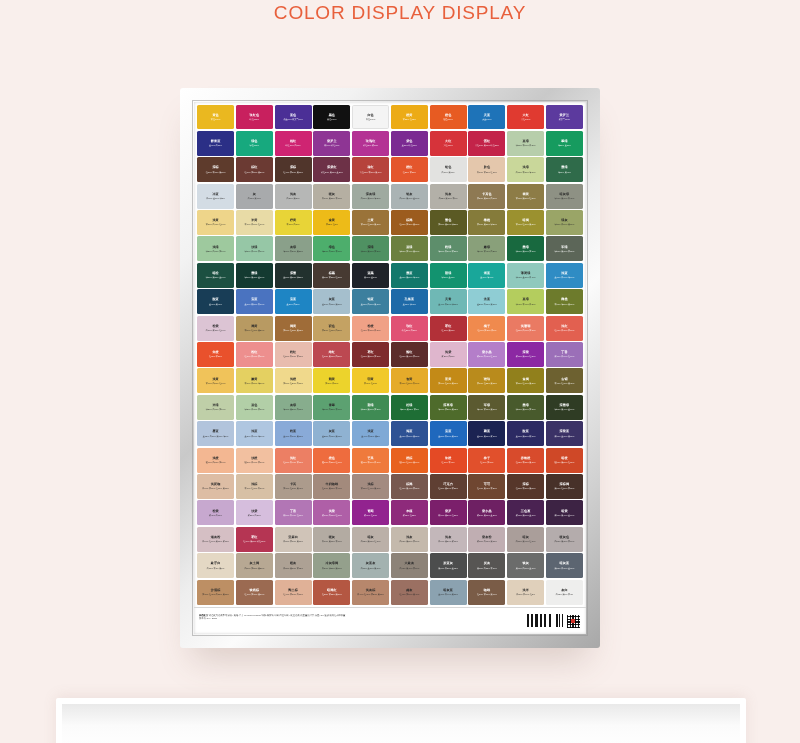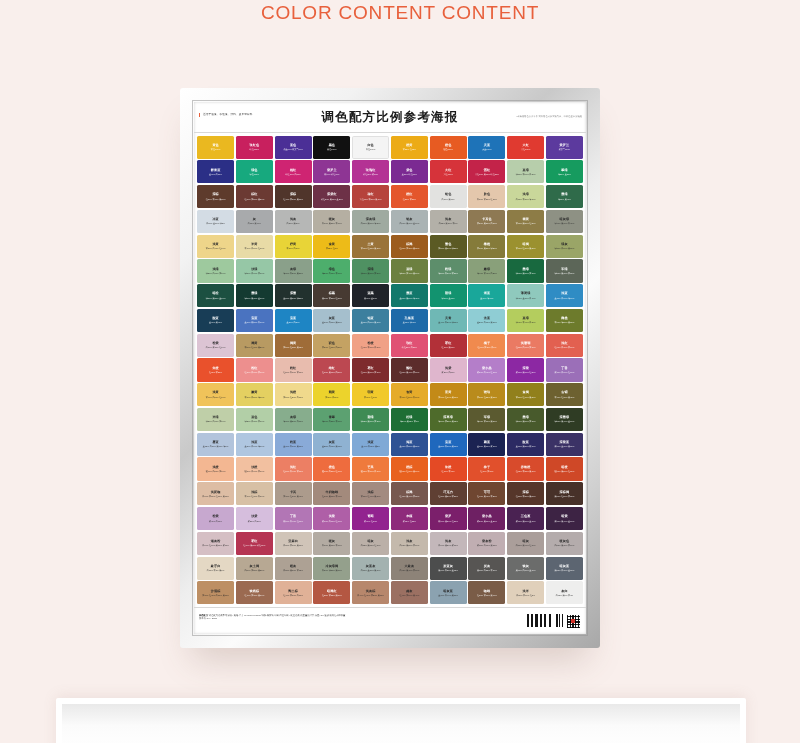--- a/index.html
+++ b/index.html
@@ -235,32 +235,27 @@
   }
   .lower-panel-inner {
     width: 100%;
     height: 100%;
     background: linear-gradient(180deg, #e9e9e9 0%, #fbfbfb 45%, #ffffff 100%);
   }
 </style>
 </head>
 <body>
 
-<div class="page-title">COLOR CONTENT CONTENT</div>
+<div class="page-title">COLOR DISPLAY DISPLAY</div>
 
 <div class="frame-wrap">
   <div class="frame-shadow"></div>
   <div class="frame">
     <div class="frame-inner">
 
-      <div class="poster-header">
-        <div class="poster-tagline">适用于油漆、水性漆、涂料、皮革等材料</div>
-        <div class="poster-title">调色配方比例参考海报</div>
-        <div class="poster-note">*本海报颜色仅供参考,实际颜色请以实物为准。印刷色差在所难免</div>
-      </div>
 
       <div class="swatch-grid" id="swatch-grid" style="grid-template-columns: repeat(10, 1fr); grid-template-rows: repeat(19, 1fr);">
           <div class="swatch dark" style="background: rgb(234, 184, 32);">
             <div class="swatch-name">黄色</div>
             <div class="swatch-formula">黄色100%</div>
           </div>
           <div class="swatch dark" style="background: rgb(200, 32, 94);">
             <div class="swatch-name">玫红色</div>
             <div class="swatch-formula">玫红100%</div>
           </div>

